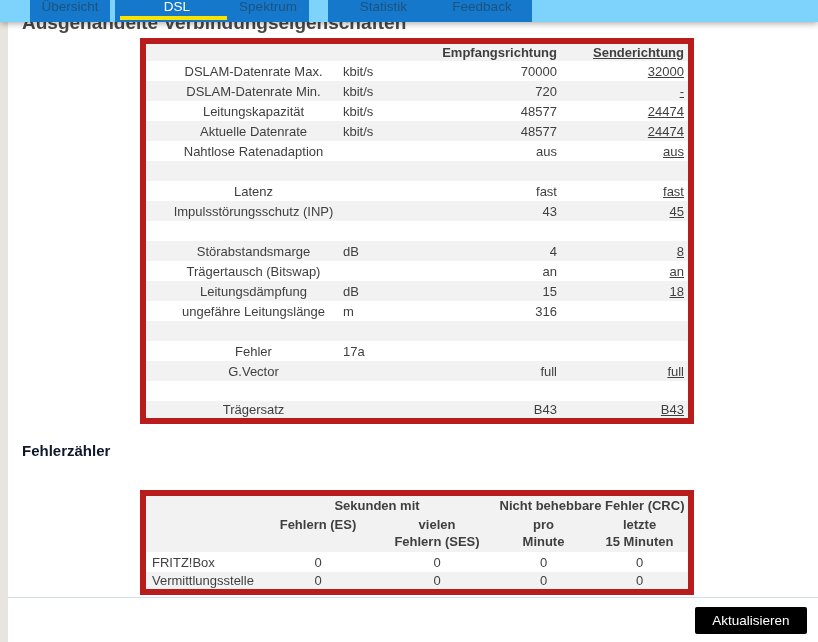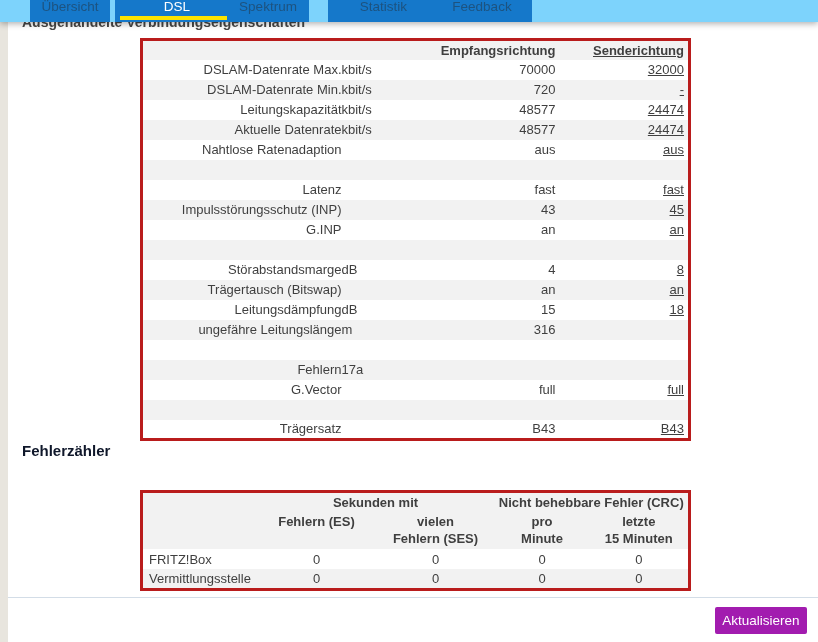--- a/index.html
+++ b/index.html
@@ -32,60 +32,60 @@
   }
   .tab-0 { left:30px;  width:80px;  }
   .tab-1 { left:115px; width:124px; }
   .tab-2 { left:227px; width:82px;  }
   .tab-3 { left:328px; width:111px;  }
   .tab-4 { left:432px; width:100px; }
 
   
   .h-conn {
     position:absolute; left:22px; top:13px; z-index:5;
-    font-size:14px; font-weight:bold; color:#474747; line-height:19px;
+    font-size:19px; font-weight:bold; color:#474747; line-height:19px;
   }
   .h-err {
     position:absolute; left:22px; top:442px;
     font-size:15px; font-weight:bold; color:#0f172a;
   }
 
   
   table { border-collapse:collapse; table-layout:fixed; background:#fff; }
   .conn-table, .err-table {
     position:absolute; left:140px; width:548px;
-    border:3px solid #b91c1c; font-size:13px; color:#3f3f3f;
+    border:6px solid #b91c1c; font-size:13px; color:#3f3f3f;
   }
   .conn-table { top:38px; }
   .err-table  { top:490px; }
   thead tr { background:#f2f2f2; }
   tbody tr:nth-child(odd)  { background:#ffffff; }
   tbody tr:nth-child(even) { background:#f2f2f2; }
 
   .conn-table tr { height:20px; }
   .conn-table th, .conn-table td { padding:0; font-weight:normal; white-space:nowrap; overflow:hidden; }
-  .conn-table .c-label { padding-left:18px; text-align:right; }
+  .conn-table .c-label { padding-left:18px; text-align:center; }
   .conn-table .c-unit  { text-align:left; }
   .conn-table .c-rx, .conn-table .c-tx { text-align:right; padding-right:6px; }
   .conn-table .c-tx { padding-right:4px;text-decoration:underline; }
   .conn-table thead th { font-weight:bold; }
 
   .err-table th, .err-table td { padding:0; white-space:nowrap; overflow:hidden; }
   .err-table thead th { font-weight:bold; text-align:center; vertical-align:top; line-height:17px; }
   .err-table .gh-row th { line-height:20px; height:20px; font-weight:bold; }
   .err-table .sh-row th { height:36px; }
   .err-table tbody tr { height:20px; }
   .err-table .c-label { padding-left:6px; text-align:left; }
   .err-table .c-val { text-align:center; }
 
   
   .divider { position:absolute; left:8px; right:0; top:597px; height:1px; background:#d3dde7; }
   .refresh-btn {
-    position:absolute; right:11px; top:607px; width:92px; height:27px;
-    background:#a21caf; color:#ffffff; border:none; border-radius:2px;
+    position:absolute; right:11px; top:607px; width:112px; height:27px;
+    background:#000000; color:#ffffff; border:none; border-radius:2px;
     font-family:"Liberation Sans","DejaVu Sans",sans-serif; font-size:13.5px;
     cursor:pointer;
   }
 </style>
 </head>
 <body>
 
 <div class="page">
   <div class="left-strip"></div>
 
@@ -168,26 +168,20 @@
         <td class="c-rx">fast</td>
         <td class="c-tx">fast</td>
       </tr>
       <tr>
         <td class="c-label">Impulsstörungsschutz (INP)</td>
         <td class="c-unit"></td>
         <td class="c-rx">43</td>
         <td class="c-tx">45</td>
       </tr>
       <tr>
-        <td class="c-label">G.INP</td>
-        <td class="c-unit"></td>
-        <td class="c-rx">an</td>
-        <td class="c-tx">an</td>
-      </tr>
-      <tr>
         <td class="c-label"></td>
         <td class="c-unit"></td>
         <td class="c-rx"></td>
         <td class="c-tx"></td>
       </tr>
       <tr>
         <td class="c-label">Störabstandsmarge</td>
         <td class="c-unit">dB</td>
         <td class="c-rx">4</td>
         <td class="c-tx">8</td>
@@ -210,21 +204,21 @@
         <td class="c-rx">316</td>
         <td class="c-tx"></td>
       </tr>
       <tr>
         <td class="c-label"></td>
         <td class="c-unit"></td>
         <td class="c-rx"></td>
         <td class="c-tx"></td>
       </tr>
       <tr>
-        <td class="c-label">Fehlern</td>
+        <td class="c-label">Fehler</td>
         <td class="c-unit">17a</td>
         <td class="c-rx"></td>
         <td class="c-tx"></td>
       </tr>
       <tr>
         <td class="c-label">G.Vector</td>
         <td class="c-unit"></td>
         <td class="c-rx">full</td>
         <td class="c-tx">full</td>
       </tr>

